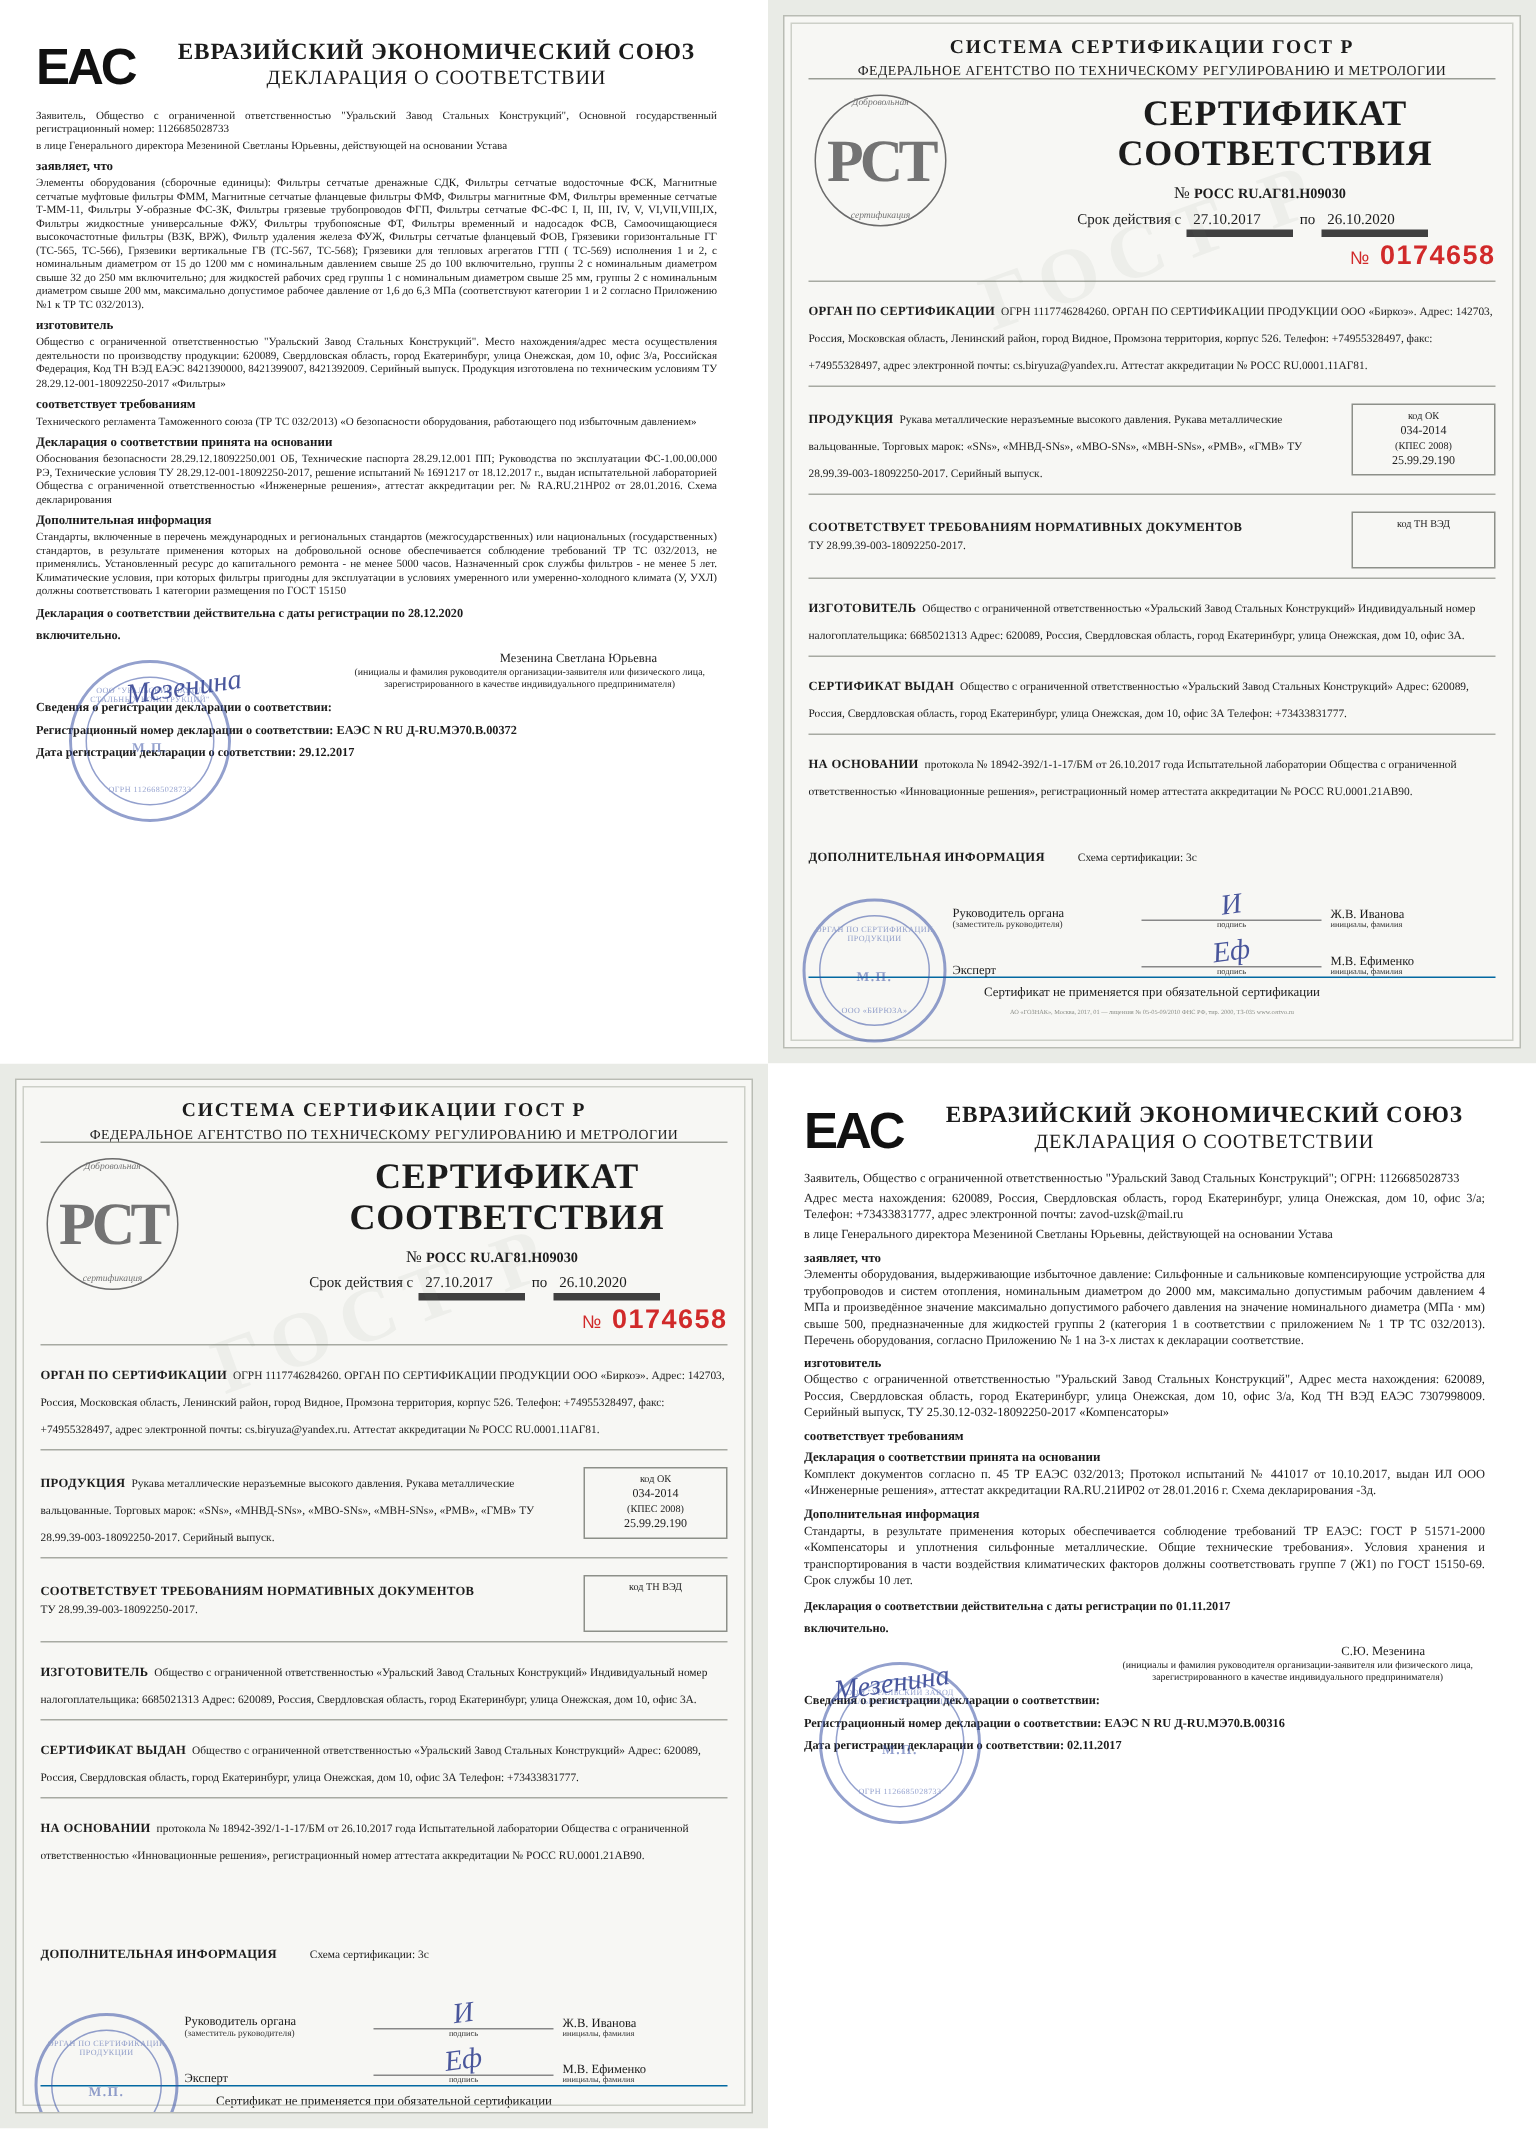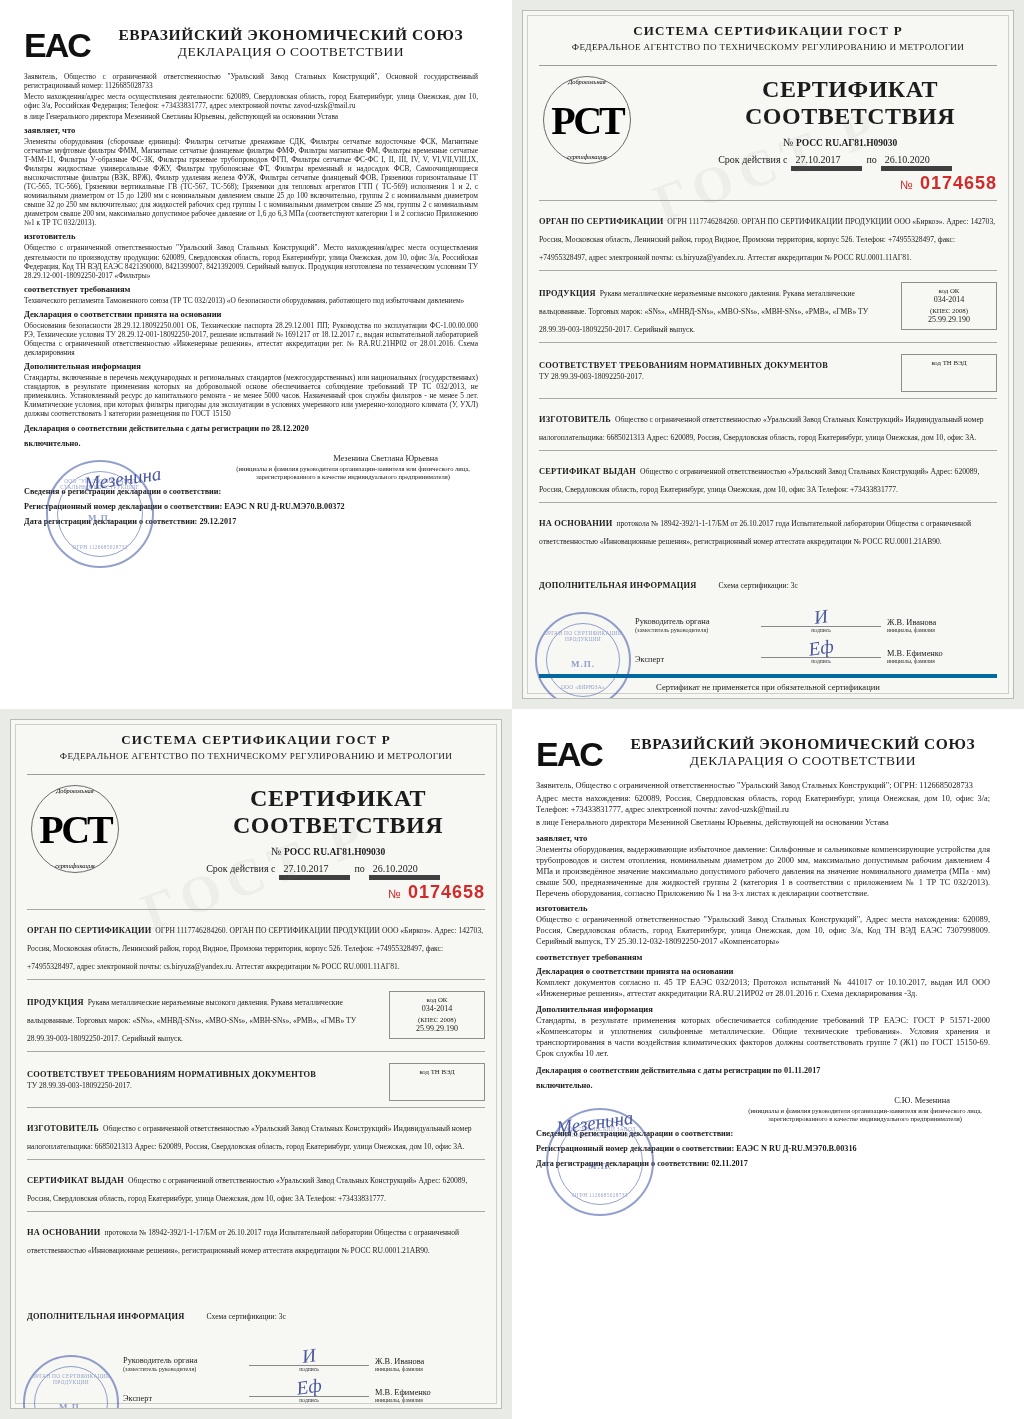--- a/index.html
+++ b/index.html
@@ -110,27 +110,27 @@
     border:1px solid #cdd0c8;
     pointer-events:none;
   }
   .g-sys {
     text-align:center; font-weight:bold; font-size:13px;
     letter-spacing:1.2px; text-transform:uppercase;
   }
   .g-agency {
     text-align:center; font-size:9.2px; letter-spacing:.3px;
     text-transform:uppercase; margin-top:3px;
-    border-bottom:1px solid #9a9d95; padding-bottom:13px;
+    border-bottom:1px solid #9a9d95; padding-bottom:0;
   }
   .g-main { text-align:center; font-weight:bold; font-size:24px; letter-spacing:.5px; margin:10px 0 2px 60px; }
   .g-head-row { display:flex; align-items:flex-start; gap:8px; }
   .rst {
     width:96px; height:96px; flex:0 0 96px;
-    position:relative; color:#000000;
+    position:relative; color:#737373;
     margin-top:6px;
   }
   .rst .ring {
     position:absolute; inset:4px; border:1px solid #6b6b6b; border-radius:50%;
   }
   .rst .rstglyph {
     position:absolute; left:50%; top:50%; transform:translate(-50%,-50%);
     font-family:"Liberation Serif", serif;
     font-weight:bold; font-size:40px; letter-spacing:-3px;
   }
@@ -165,22 +165,22 @@
   .okbox .code { font-size:8px; }
   .sign-block { margin-top:14px; display:flex; align-items:flex-end; gap:6px; }
   .sign-left { flex:1; font-size:8.4px; }
   .sign-left .role { font-weight:normal; }
   .sign-left .sub { font-size:6.2px; color:#333; }
   .sign-mid { flex:0 0 120px; text-align:center; }
   .sign-mid .sub { font-size:5.6px; color:#333; border-top:1px solid #888; margin-top:-2px; }
   .sign-right { flex:0 0 110px; font-size:8.4px; }
   .sign-right .sub { font-size:5.6px; color:#333; }
   .g-foot {
-    text-align:center; font-size:8.6px; margin-top:10px;
-    border-top:4px solid #0369a1; padding-top:4px;
+    text-align:center; font-size:8.6px; margin-top:0;
+    border-top:1px solid #0369a1; padding-top:4px;
   }
   .g-micro {
     text-align:center; font-size:4.2px; color:#8a8d86; margin-top:6px;
   }
   .watermark {
     position:absolute; left:0; right:0; top:18%;
     text-align:center;
     font-size:52px; color:rgba(120,130,120,.07);
     font-weight:bold; letter-spacing:8px;
     transform:rotate(-20deg);
@@ -197,21 +197,20 @@
       <div class="eaeu-head">
         <div class="eac-logo">EAC</div>
         <div class="eaeu-titles">
           <div class="eaeu-t1">ЕВРАЗИЙСКИЙ ЭКОНОМИЧЕСКИЙ СОЮЗ</div>
           <div class="eaeu-t2">ДЕКЛАРАЦИЯ О СООТВЕТСТВИИ</div>
         </div>
       </div>
 
       <div class="eaeu-body">
         <p class="p dense">Заявитель, Общество с ограниченной ответственностью "Уральский Завод Стальных Конструкций", Основной государственный регистрационный номер: 1126685028733</p>
-        <p class="p dense">Место нахождения/адрес места осуществления деятельности: 620089, Свердловская область, город Екатеринбург, улица Онежская, дом 10, офис 3/а, Российская Федерация; Телефон: +73433831777, адрес электронной почты: zavod-uzsk@mail.ru</p>
         <p class="p dense">в лице Генерального директора Мезениной Светланы Юрьевны, действующей на основании Устава</p>
         <div class="sec-h">заявляет, что</div>
         <p class="p dense">Элементы оборудования (сборочные единицы): Фильтры сетчатые дренажные СДК, Фильтры сетчатые водосточные ФСК, Магнитные сетчатые муфтовые фильтры ФММ, Магнитные сетчатые фланцевые фильтры ФМФ, Фильтры магнитные ФМ, Фильтры временные сетчатые Т-ММ-11, Фильтры У-образные ФС-ЗК, Фильтры грязевые трубопроводов ФГП, Фильтры сетчатые ФС-ФС I, II, III, IV, V, VI,VII,VIII,IX, Фильтры жидкостные универсальные ФЖУ, Фильтры трубопоясные ФТ, Фильтры временный и надосадок ФСВ, Самоочищающиеся высокочастотные фильтры (ВЗК, ВРЖ), Фильтр удаления железа ФУЖ, Фильтры сетчатые фланцевый ФОВ, Грязевики горизонтальные ГГ (ТС-565, ТС-566), Грязевики вертикальные ГВ (ТС-567, ТС-568); Грязевики для тепловых агрегатов ГТП ( ТС-569) исполнения 1 и 2, с номинальным диаметром от 15 до 1200 мм с номинальным давлением свыше 25 до 100 включительно, группы 2 с номинальным диаметром свыше 32 до 250 мм включительно; для жидкостей рабочих сред группы 1 с номинальным диаметром свыше 25 мм, группы 2 с номинальным диаметром свыше 200 мм, максимально допустимое рабочее давление от 1,6 до 6,3 МПа (соответствуют категории 1 и 2 согласно Приложению №1 к ТР ТС 032/2013).</p>
         <div class="sec-h">изготовитель</div>
         <p class="p dense">Общество с ограниченной ответственностью "Уральский Завод Стальных Конструкций". Место нахождения/адрес места осуществления деятельности по производству продукции: 620089, Свердловская область, город Екатеринбург, улица Онежская, дом 10, офис 3/а, Российская Федерация, Код ТН ВЭД ЕАЭС 8421390000, 8421399007, 8421392009. Серийный выпуск. Продукция изготовлена по техническим условиям ТУ 28.29.12-001-18092250-2017 «Фильтры»</p>
         <div class="sec-h">соответствует требованиям</div>
         <p class="p dense">Технического регламента Таможенного союза (ТР ТС 032/2013) «О безопасности оборудования, работающего под избыточным давлением»</p>
         <div class="sec-h">Декларация о соответствии принята на основании</div>
         <p class="p dense">Обоснования безопасности 28.29.12.18092250.001 ОБ, Технические паспорта 28.29.12.001 ПП; Руководства по эксплуатации ФС-1.00.00.000 РЭ, Технические условия ТУ 28.29.12-001-18092250-2017, решение испытаний № 1691217 от 18.12.2017 г., выдан испытательной лабораторией Общества с ограниченной ответственностью «Инженерные решения», аттестат аккредитации рег. № RA.RU.21НР02 от 28.01.2016. Схема декларирования</p>
         <div class="sec-h">Дополнительная информация</div>

